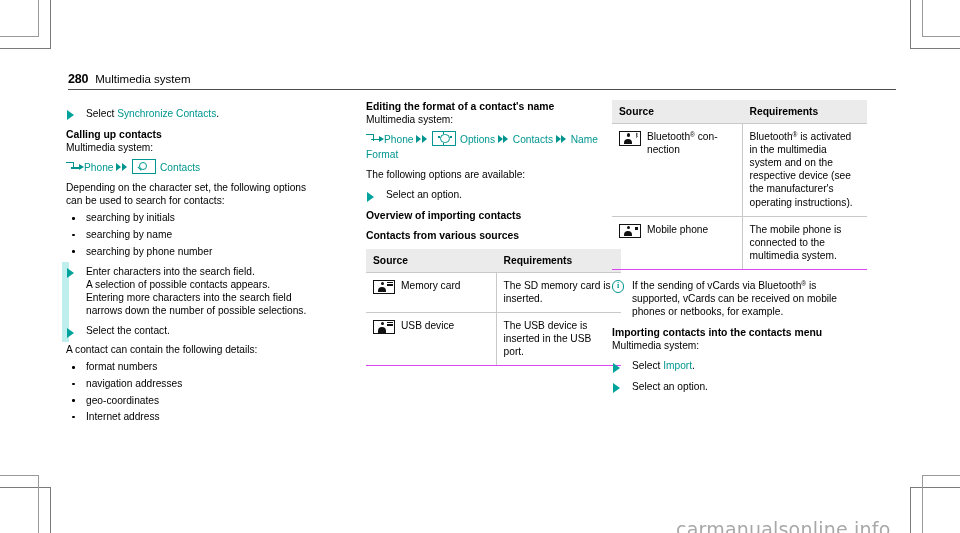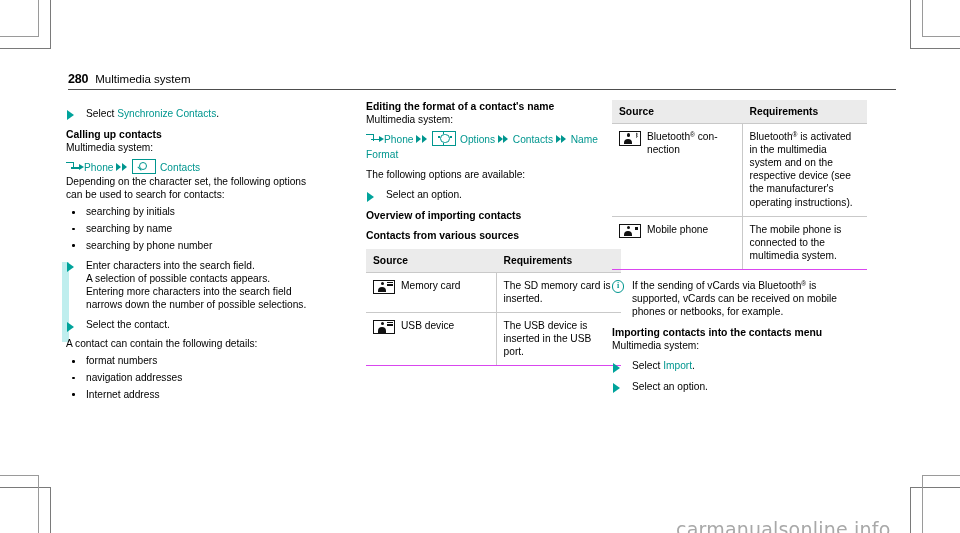--- a/index.html
+++ b/index.html
@@ -381,39 +381,40 @@
   <div class="h2">Calling up contacts</div>
   <div class="para">Multimedia system:</div>
 
   <div class="menupath">
     <span class="ico-enter"><i></i></span><span>Phone</span>
     <span class="ico-chev"></span>
     <span class="ico-box"><span class="mag"></span></span>
     <span>Contacts</span>
   </div>
 
-  <div class="para" style="">Depending on the character set, the following options can be used to search for contacts:</div>
+  <div class="para" style="margin-top:6px;">Depending on the character set, the following options can be used to search for contacts:</div>
 
   <ul class="dots">
     <li>searching by initials</li>
     <li>searching by name</li>
     <li>searching by phone number</li>
   </ul>
 
   <div class="step" style="white-space:pre-line;">Enter characters into the search field.
 A selection of possible contacts appears.
 Entering more characters into the search field narrows down the number of possible selections.</div>
 
   <div class="step">Select the contact.</div>
 
   <div class="para" style="margin-top:6px;">A contact can contain the following details:</div>
 
   <ul class="dots">
     <li>format numbers</li>
     <li>navigation addresses</li>
+    <li>geo-coordinates</li>
     <li>Internet address</li>
   </ul>
 </div>
 
 <div class="col col-2">
 
   <div class="h2" style="margin-top:0;">Editing the format of a contact's name</div>
   <div class="para">Multimedia system:</div>
 
   <div class="menupath">

